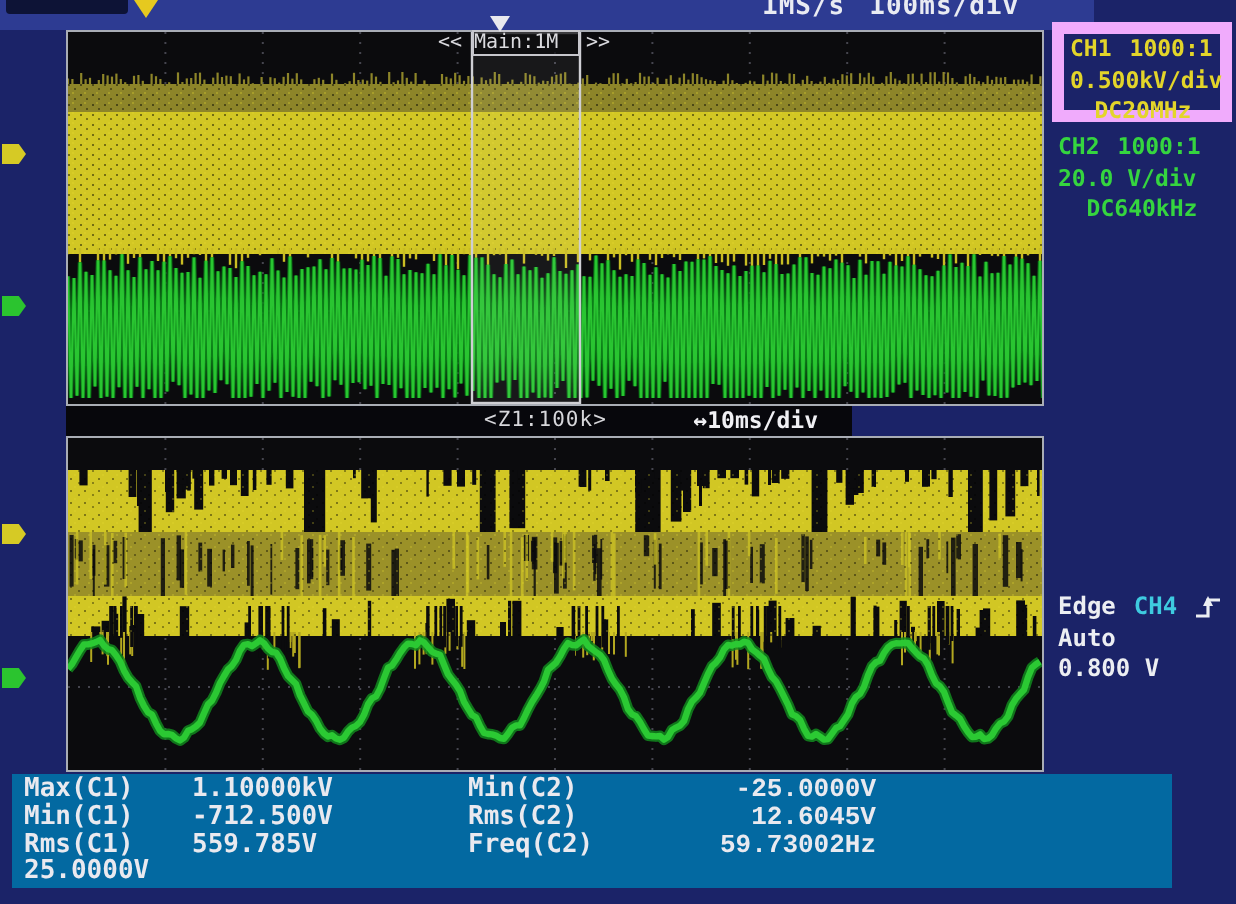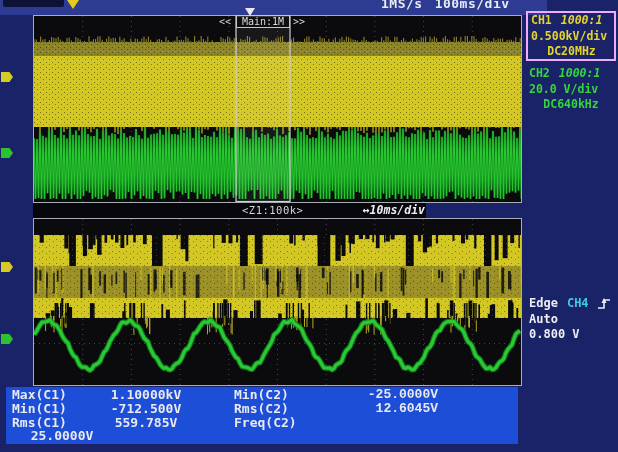--- a/index.html
+++ b/index.html
@@ -14,54 +14,54 @@
   .tri-yellow{position:absolute;left:67px;top:0;width:0;height:0;
               border-left:6px solid transparent;border-right:6px solid transparent;
               border-top:9px solid #e6c91f;}
   
   .screen{position:absolute;left:33px;top:15px;width:489px;height:371px;}
   .grid{position:absolute;left:0;background:#0b0b0d;border:1px solid #a9adb5;box-sizing:border-box;}
   .grid-top{top:0;width:489px;height:188px;}
   .grid-bottom{top:203px;width:489px;height:168px;}
   .gapband{position:absolute;left:0;top:188px;width:393px;height:15px;background:#07070c;}
   .zoomlabel{position:absolute;left:209px;top:1px;font-size:10.5px;color:#d6d6da;letter-spacing:.5px;}
-  .ztimebase{position:absolute;right:1px;top:0px;font-size:11.5px;font-weight:bold;color:#f0f0f4;font-style:italic;}
+  .ztimebase{position:absolute;right:17px;top:0px;font-size:11.5px;font-weight:bold;color:#f0f0f4;}
   .mainlabel{position:absolute;left:0;top:-1px;width:100%;height:14px;font-size:10px;color:#dadade;}
   .mainlabel .pre{position:absolute;left:185px;top:1px;}
-  .mainlabel .boxed{position:absolute;left:202px;top:0;width:54px;text-align:center;
+  .mainlabel .boxed{position:absolute;left:202px;top:0;width:54px;
                     border:1px solid #c6c6cc;background:rgba(11,11,13,.75);box-sizing:border-box;}
   .mainlabel .suf{position:absolute;left:259px;top:1px;}
   .trigpos{position:absolute;left:211px;top:-8px;width:0;height:0;
            border-left:5px solid transparent;border-right:5px solid transparent;
            border-top:8px solid #e8e8ee;}
   svg{display:block;}
   
   .tag{position:absolute;left:1px;width:12px;height:10px;
        clip-path:polygon(0 0,70% 0,100% 50%,70% 100%,0 100%);}
   .tag.y{background:#d6ca25;}
   .tag.g{background:#2bc42f;}
   
   .ch1box{position:absolute;left:526px;top:11px;width:90px;height:50px;
-          border:2px solid #f0abfc;box-sizing:border-box;padding:0 0 0 3px;}
+          border:6px solid #f0abfc;box-sizing:border-box;padding:0 0 0 3px;}
   .ch2box{position:absolute;left:529px;top:66px;width:86px;}
   .chline{display:flex;font-size:11.5px;font-weight:bold;line-height:15.5px;white-space:pre;}
-  .chline .gap{margin-left:9px;font-style:italic;}
+  .chline .gap{margin-left:9px;}
   .chline.spread{justify-content:center;padding-right:2px;}
   .c1{color:#e3d52a;} .c2{color:#35d53f;}
   .trigbox{position:absolute;left:529px;top:296px;color:#eceef2;font-size:12px;font-weight:bold;line-height:15.5px;}
   .trigline{display:flex;align-items:center;}
   .trigline .src{color:#3ecbe0;margin-left:9px;}
   .edgeicon{margin-left:8px;}
   
-  .meas{position:absolute;left:6px;top:387px;width:512px;height:57px;background:#1d4ed8;
+  .meas{position:absolute;left:6px;top:387px;width:580px;height:57px;background:#0369a1;
         color:#e9e9ef;font-size:13px;font-weight:bold;}
   .mcol{position:absolute;top:1px;}
   .mcol1{left:6px;} .mcol2{left:228px;}
   .mrow{display:flex;height:13.8px;line-height:13.8px;}
-  .mcol1 .mlabel{width:84px;} .mcol1 .mval{width:100px;text-align:center;}
+  .mcol1 .mlabel{width:84px;} .mcol1 .mval{width:100px;text-align:left;}
   .mcol2 .mlabel{width:94px;} .mcol2 .mval{width:110px;text-align:right;font-family:Liberation Mono, monospace;}
 </style>
 </head>
 <body>
 
 <div class="scope">
 
   <div class="topbar">
     <div class="blob"></div>
     <div class="tri-yellow"></div>
@@ -838,17 +838,18 @@
       <div class="mrow">
         <span class="mlabel">Min(C2)</span>
         <span class="mval">-25.0000V</span>
         </div>
       <div class="mrow">
         <span class="mlabel">Rms(C2)</span>
         <span class="mval">12.6045V</span>
         </div>
       <div class="mrow">
         <span class="mlabel">Freq(C2)</span>
+        <span class="mval">59.73002Hz</span>
         </div>
     </div>
   </div>
 
 </div>
 
 </body></html>

